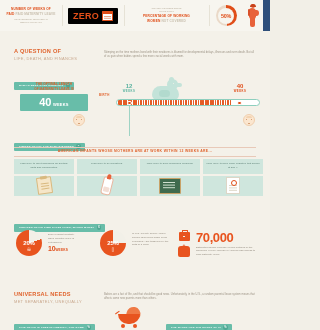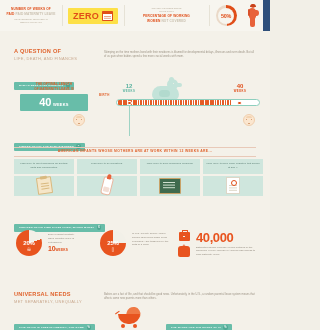--- a/index.html
+++ b/index.html
@@ -21,21 +21,21 @@
     background:#f7f5ef;display:flex;align-items:center;
   }
   .hdr-cell{position:relative;height:31px;display:flex;align-items:center;justify-content:center;}
   .hdr-txt{text-align:center;font-size:3.2px;font-weight:bold;line-height:1.5;letter-spacing:.15px;}
   .hdr-sub{font-size:2.3px;font-weight:bold;line-height:1.4;letter-spacing:.1px;color:#c9bfae;}
   .hdr-micro{font-size:2px;font-weight:bold;line-height:1.35;color:#bfb6a6;letter-spacing:.05px;}
   .vline{position:absolute;top:5px;width:1px;height:21px;background:#e6e2d6;}
 
   .zerobox{
     display:flex;align-items:center;gap:3px;
-    background:#fde047;padding:3px 5px;border-radius:1px;
+    background:#000000;padding:3px 5px;border-radius:1px;
   }
   .zerotxt{font-size:9px;font-weight:bold;color:#e04e19;letter-spacing:.3px;}
   .calendar{width:9px;height:8px;background:#fff;border:.7px solid #e04e19;border-radius:.8px;position:relative;}
   .calendar:before{content:"";position:absolute;left:0;top:0;right:0;height:2.4px;background:#e04e19;}
   .calendar:after{content:"";position:absolute;left:1.4px;right:1.4px;top:4px;height:.7px;background:#e9a68a;
     box-shadow:0 1.8px 0 #e9a68a;}
 
   
   .donut{
     width:21px;height:21px;border-radius:50%;
@@ -397,21 +397,21 @@
     </div>
   </div>
   <div class="statnote" style="position:absolute;left:132px;top:232px;width:40px;">of U.S. poverty spells—when income falls below basic living expenses—are triggered by the birth of a child.</div>
 
   <div style="position:absolute;left:178px;top:232px;display:flex;flex-direction:column;align-items:center;gap:1.5px;">
     <div class="icon-brief"></div>
     <div class="plus">+</div>
     <div class="icon-crib"></div>
   </div>
   <div style="position:absolute;left:196px;top:231px;width:62px;">
-    <div class="bignum">40,000</div>
+    <div class="bignum">70,000</div>
     <div class="statnote" style="margin-top:1.5px;">Estimated annual increase of new mothers in the workforce if every woman in America had access to paid maternity leave.</div>
   </div>
 
   <div class="sec" style="top:291px;">
     <div class="sec-title">UNIVERSAL NEEDS</div>
     <div class="sec-sub">MET SEPARATELY, UNEQUALLY</div>
   </div>
   <div class="sec-body" style="left:104px;top:293px;width:152px;">Babies are a fact of life, and that should be good news. Unfortunately, in the U.S., a random parental leave system means that affects some new parents more than others.</div>
 
   <div style="position:absolute;left:14px;top:314px;">

